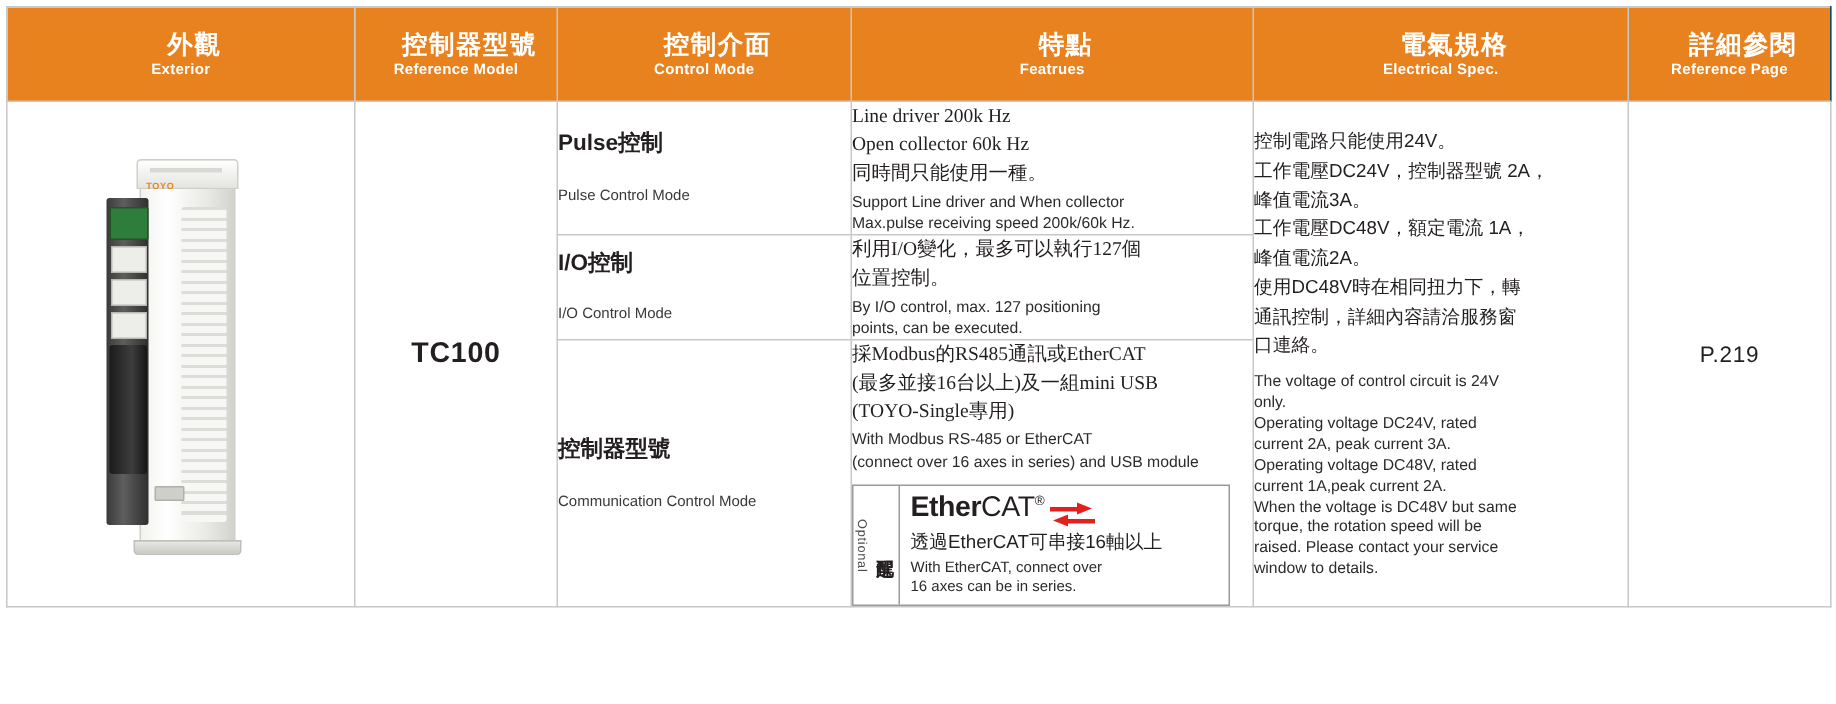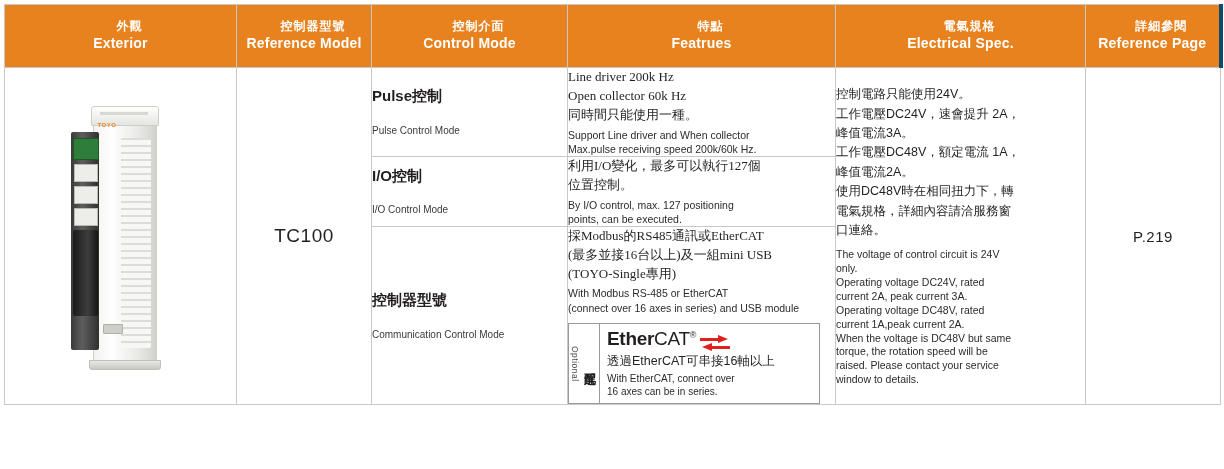--- a/index.html
+++ b/index.html
@@ -34,30 +34,30 @@
   }
   
   thead th {
     background: #e8821e;
     color: #ffffff;
     height: 62px;
     text-align: center;
     border: 1px solid #e8821e;
     border-right: 1px solid #f3b77c;
   }
-  thead th:last-child { border-right: 4px solid #0c4a6e; }
+  thead th:last-child { border-right: 1px solid #0c4a6e; }
   .hz {
-    font-size: 12px;
+    font-size: 17px;
     font-weight: bold;
     line-height: 1.25;
     letter-spacing: 1px;
     padding-left: 18px;
   }
   .he {
-    font-size: 14px;
+    font-size: 10px;
     line-height: 1.3;
     letter-spacing: .2px;
   }
   
   .c-ext  { width: 232px; }
   .c-mod  { width: 135px; }
   .c-mode { width: 196px; }
   .c-feat { width: 268px; }
   .c-elec { width: 250px; }
   .c-ref  { width: 135px; }
@@ -166,21 +166,21 @@
     color: #ffffff;
     writing-mode: vertical-rl;
     text-orientation: upright;
     letter-spacing: 0px;
   }
 
   
   .model-cell {
     text-align: center;
     font-size: 19px;
-    font-weight: normal;
+    font-weight: bold;
     letter-spacing: .5px;
   }
 
   
   .mode-cell {
     text-align: left;
     padding: 8px 6px;
   }
   .mode-zh {
     font-size: 15px;
@@ -403,26 +403,26 @@
           </div>
           <div class="feat-en">
             <div>Support Line driver and When collector</div>
             <div>Max.pulse receiving speed 200k/60k Hz.</div>
           </div>
         </td>
 
         <td class="elec-cell" rowspan="3">
           <div class="elec-zh">
             <div>控制電路只能使用24V。</div>
-            <div>工作電壓DC24V，速會提升 2A，</div>
+            <div>工作電壓DC24V，控制器型號 2A，</div>
             <div>峰值電流3A。</div>
             <div>工作電壓DC48V，額定電流 1A，</div>
             <div>峰值電流2A。</div>
             <div>使用DC48V時在相同扭力下，轉</div>
-            <div>電氣規格，詳細內容請洽服務窗</div>
+            <div>通訊控制，詳細內容請洽服務窗</div>
             <div>口連絡。</div>
           </div>
           <div class="elec-en">
             <div>The voltage of control circuit is 24V</div>
             <div>only.</div>
             <div>Operating voltage DC24V, rated</div>
             <div>current 2A, peak current 3A.</div>
             <div>Operating voltage DC48V, rated</div>
             <div>current 1A,peak current 2A.</div>
             <div>When the voltage is DC48V but same</div>

